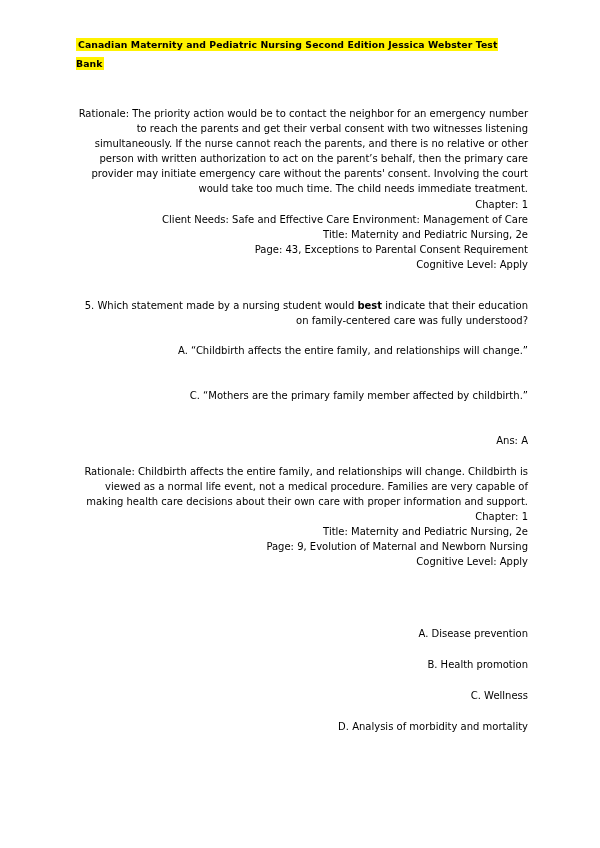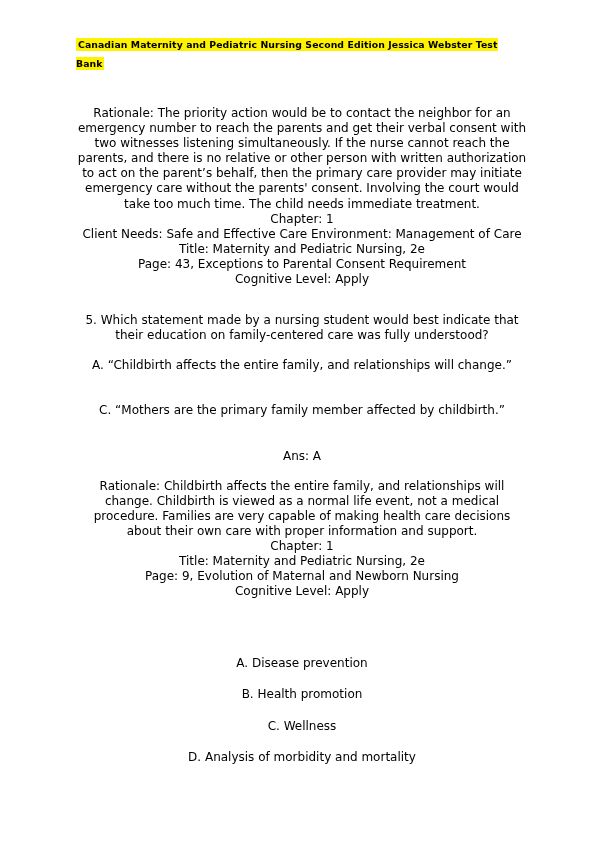--- a/index.html
+++ b/index.html
@@ -37,30 +37,30 @@
     color: #000;
     padding: 1px 1px 1px 2px;
   }
   .content {
     position: absolute;
     top: 106px;
     left: 76px;
     width: 452px;
   }
   .para {
-    font-size: 12px;
+    font-size: 10px;
     line-height: 15.1px;
     margin: 0;
-    text-align: center;
+    text-align: right;
     white-space: pre-wrap;
   }
   .gap-sm { height: 15px; }
   .gap-md { height: 16px; }
   .gap-lg { height: 26px; }
-  b { font-weight: normal; }
+  b { font-weight: bold; }
 </style>
 </head>
 <body>
 
 <div class="page">
 
   <div class="title-band">
     <span class="title-text">Canadian Maternity and Pediatric Nursing Second Edition Jessica Webster Test Bank</span>
   </div>
 

